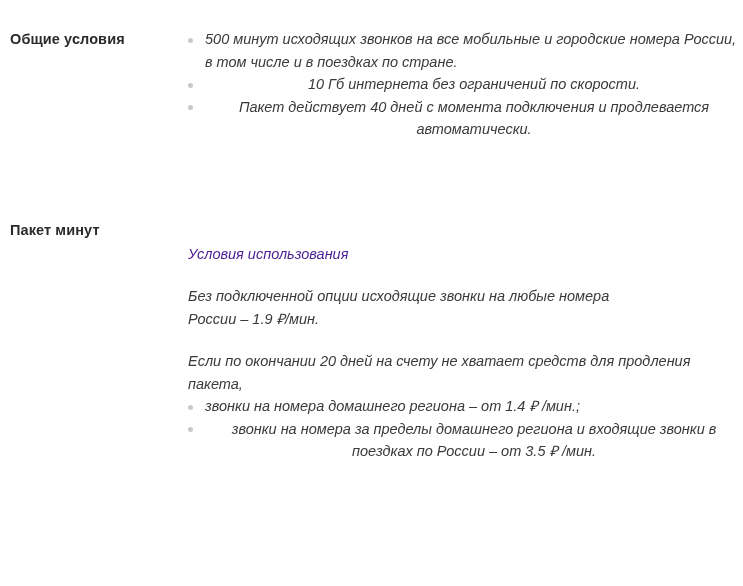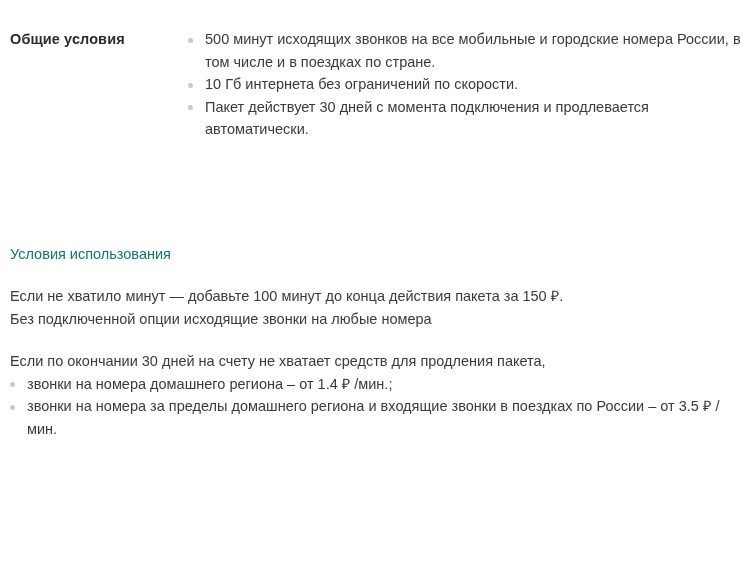--- a/index.html
+++ b/index.html
@@ -33,93 +33,96 @@
     color: #2b2b2b;
     line-height: 21px;
     padding-top: 1px;
     letter-spacing: 0.1px;
   }
   .section-body {
     flex: 1 1 auto;
     font-size: 14.5px;
     line-height: 22.5px;
     color: #3a3a3a;
+    font-style: italic;
   }
   ul.bullets {
     list-style: none;
     margin: 0;
     padding: 0;
   }
   ul.bullets li {
     position: relative;
     padding-left: 17px;
     margin: 0 0 0 0;
   }
   ul.bullets li + li {
     margin-top: 0px;
+    text-align: center;
   }
   ul.bullets li::before {
     content: "";
     position: absolute;
     left: 0;
     top: 9.5px;
     width: 5px;
     height: 5px;
     border-radius: 50%;
     background: #c9c9c9;
   }
   .para {
     margin: 0;
   }
   .para + .para {
     margin-top: 0;
   }
   .subheading {
-    color: #0f766e;
+    color: #4c1d95;
     font-size: 14.5px;
     line-height: 22.5px;
     margin: 0;
   }
   .gap-lg { height: 24px; }
   .gap-md { height: 20px; }
   .section-gap { height: 78px; }
 </style>
 </head>
 <body>
 
 <div class="page">
 
   <div class="section">
     <div class="section-label">Общие условия</div>
     <div class="section-body">
       <ul class="bullets">
         <li>500 минут исходящих звонков на все мобильные и городские номера России, в том числе и в поездках по стране.</li>
         <li>10 Гб интернета без ограничений по скорости.</li>
-        <li>Пакет действует 30 дней с момента подключения и продлевается автоматически.</li>
+        <li>Пакет действует 40 дней с момента подключения и продлевается автоматически.</li>
       </ul>
     </div>
   </div>
 
   <div class="section-gap"></div>
 
   <div class="section">
+    <div class="section-label">Пакет минут</div>
     <div class="section-body">
 
       <div class="gap-lg"></div>
 
       <p class="subheading">Условия использования</p>
 
       <div class="gap-md"></div>
 
-      <p class="para">Если не хватило минут — добавьте 100 минут до конца действия пакета за 150 ₽.</p>
       <p class="para">Без подключенной опции исходящие звонки на любые номера</p>
+      <p class="para">России – 1.9 ₽/мин.</p>
 
       <div class="gap-md"></div>
 
-      <p class="para">Если по окончании 30 дней на счету не хватает средств для продления пакета,</p>
+      <p class="para">Если по окончании 20 дней на счету не хватает средств для продления пакета,</p>
 
       <ul class="bullets">
         <li>звонки на номера домашнего региона – от 1.4 ₽ /мин.;</li>
         <li>звонки на номера за пределы домашнего региона и входящие звонки в поездках по России – от 3.5 ₽ /мин.</li>
       </ul>
     </div>
   </div>
 
 </div>
 

